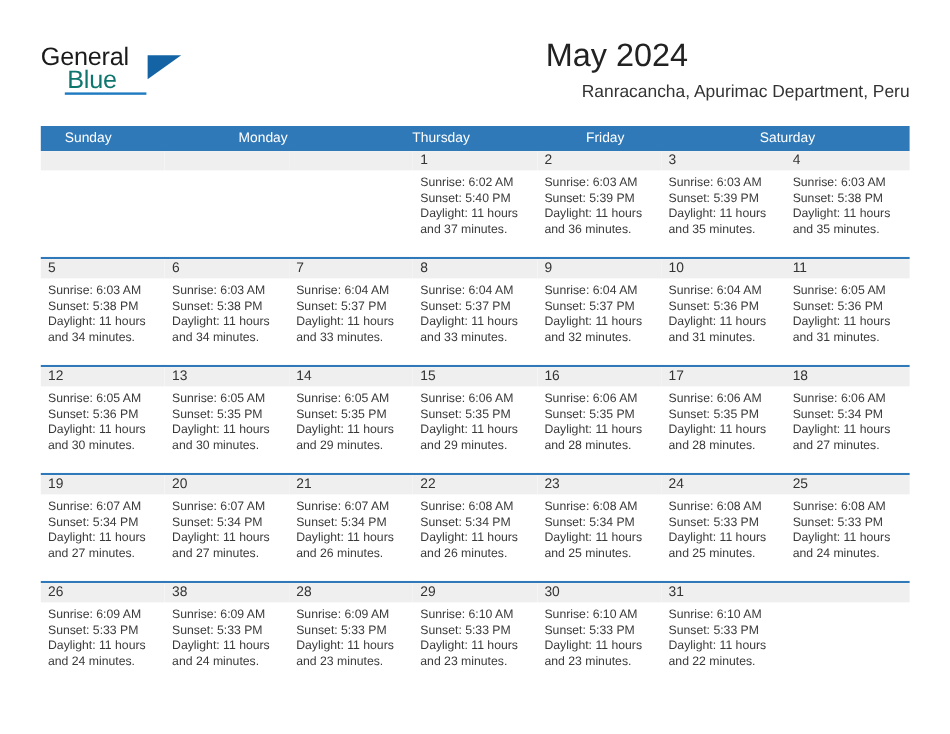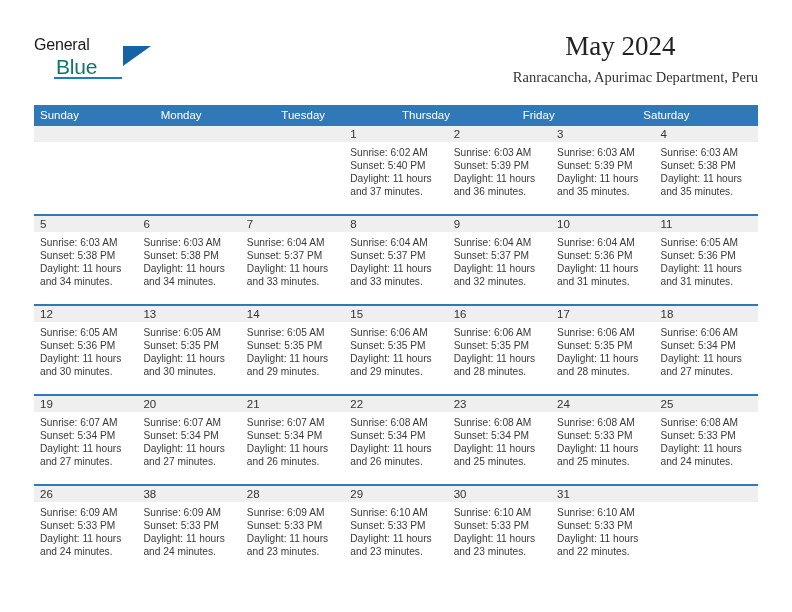--- a/index.html
+++ b/index.html
@@ -33,21 +33,21 @@
     position: absolute;
     left: 0;
     top: 6px;
     width: 130px;
     height: 48px;
   }
   .logo-general {
     position: absolute;
     left: 0;
     top: 0;
-    font-size: 16px;
+    font-size: 21px;
     letter-spacing: -0.2px;
     color: #1a1a1a;
     font-family: "Liberation Sans", sans-serif;
   }
   .logo-blue {
     position: absolute;
     left: 22px;
     top: 19px;
     font-size: 21px;
     letter-spacing: -0.2px;
@@ -69,22 +69,21 @@
     top: 41px;
     width: 68px;
     height: 2px;
     background: #1f7bc1;
   }
 
   .title-block {
     position: absolute;
     right: 0;
     top: 0;
-    text-align: center;
-    font-family: Liberation Serif, serif;
+    text-align: left;
   }
   .cal-title {
     font-size: 27px;
     color: #222222;
     line-height: 32px;
     white-space: nowrap;
   }
   .cal-subtitle {
     margin-top: 6px;
     font-size: 14.5px;
@@ -104,21 +103,21 @@
   .dow-row {
     display: flex;
     background: #3079b8;
     height: 21px;
   }
   .dow-cell {
     flex: 1 1 0;
     color: #ffffff;
     font-size: 11.5px;
     line-height: 21px;
-    padding-left: 6px;
+    padding-left: 20px;
     box-sizing: border-box;
     white-space: nowrap;
   }
 
   .week {
     border-top: 2px solid #3079b8;
   }
   .week:first-of-type {
     border-top: none;
   }
@@ -170,21 +169,20 @@
     <div class="title-block">
       <div class="cal-title">May 2024</div>
       <div class="cal-subtitle">Ranracancha, Apurimac Department, Peru</div>
     </div>
   </div>
 
   <div class="calendar">
     <div class="dow-row">
       <div class="dow-cell">Sunday</div>
       <div class="dow-cell">Monday</div>
-      <div class="dow-cell">Tuesday</div>
       <div class="dow-cell">Thursday</div>
       <div class="dow-cell">Friday</div>
       <div class="dow-cell">Saturday</div>
     </div>
     <div id="weeks-container">
         <div class="week">
           <div class="week-inner">
             <div class="day empty">
               <div class="day-band"></div>
               <div class="day-num"></div>

